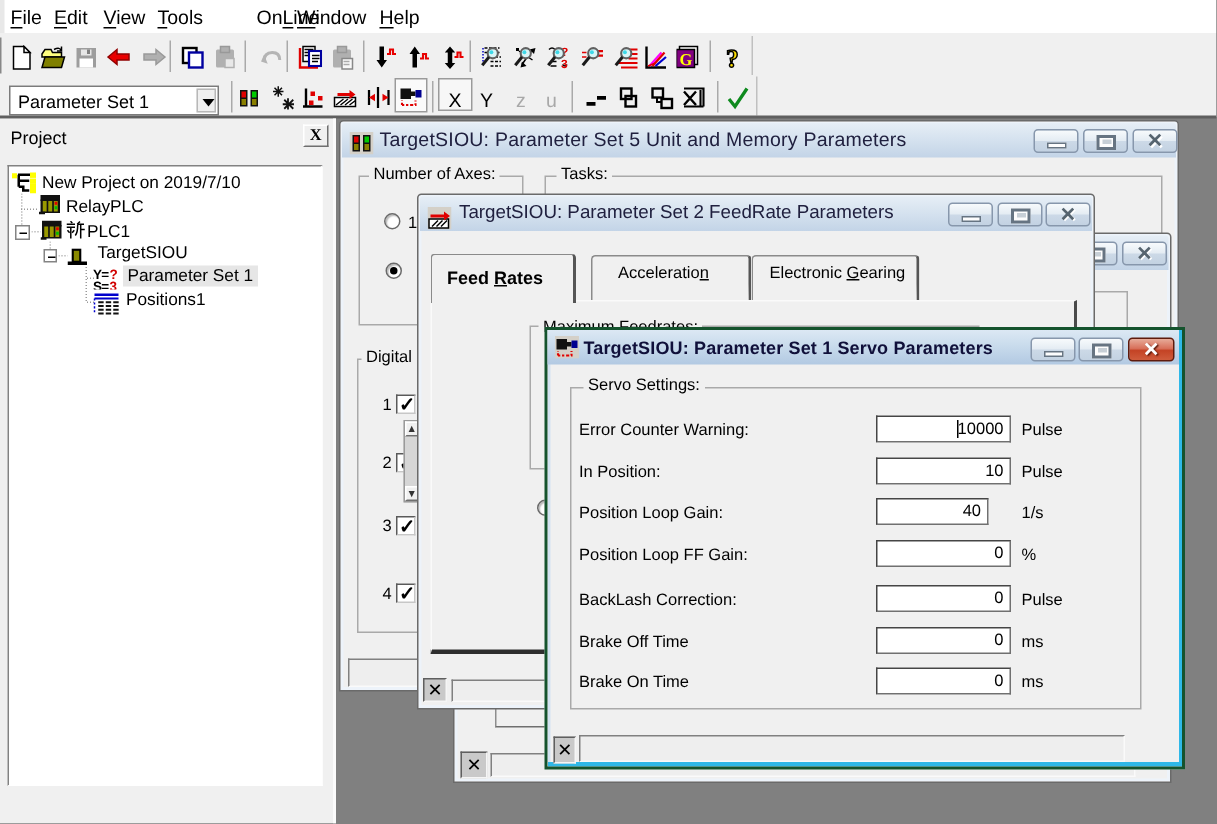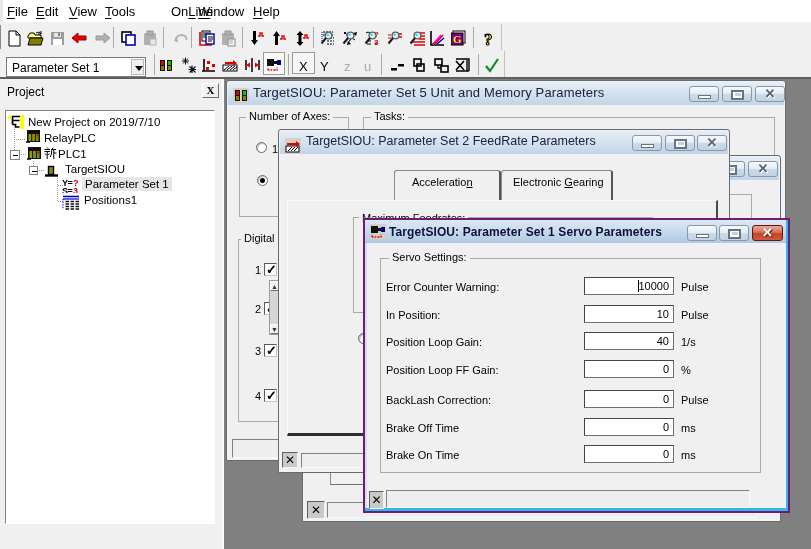--- a/index.html
+++ b/index.html
@@ -513,39 +513,42 @@
       </div>
     <div class="wbtn" style="left:385px;">
         <div class="g-max"></div>
       </div>
     <div class="wbtn" style="left:417px;">
         <div class="g-x">✕</div>
       </div>
   </div>
   <div class="content" style="left:1px; top:24px; right:1px; bottom:1px; overflow:hidden;">
 
+    <div class="tab" style="left:7px; top:15px; width:97px; height:33px; font-weight:bold; font-size:12px; z-index:2; background:#f0f0f0; text-align:left;">
+        <div style="margin-top:8px; margin-left:10px;">Feed <u>R</u>ates</div>
+      </div>
     <div class="tab" style="left:114px; top:16px; width:107px; height:31px; text-align:left;">
         <div style="margin-top:5px; margin-left:17px;">Acceleratio<u>n</u></div>
       </div>
     <div class="tab" style="left:221px; top:16px; width:112px; height:31px; text-align:left;">
         <div style="margin-top:5px; margin-left:11px;">Electronic <u>G</u>earing</div>
       </div>
 
     <div style="position:absolute; left:7px; top:46px; width:431px; height:236px; background:#f0f0f0; border:solid; border-width:1px 2px 3px 1px; border-color:#fafafa #4a4a4a #2e2e2e #fafafa; z-index:1;"></div>
 
     <div class="group" style="left:73px; top:63px; width:300px; height:96px; z-index:2;"></div>
     <div class="glabel" style="left:79px; top:58px; z-index:3;">Maximum Feedrates:</div>
     <div class="radio" style="left:78px; top:179px; z-index:2;"></div>
 
     <div class="xbtn" style="left:2px; top:298px; width:16px; height:16px; line-height:14px; z-index:2;">✕</div>
     <div class="sfield" style="left:21px; top:299px; width:418px; height:15px; z-index:2;"></div>
   </div>
 </div>
 
-<div id="w3" class="win" style="z-index:40; left:363px; top:218px; width:427px; height:295px; border:2px solid #701a75; box-shadow:inset -2px -3px 0 #2fb8e8, inset 2px 0 0 #d3e2f1;">
+<div id="w3" class="win" style="z-index:40; left:363px; top:218px; width:427px; height:295px; border:2px solid #14532d; box-shadow:inset -2px -3px 0 #2fb8e8, inset 2px 0 0 #d3e2f1;">
   <div class="titlebar act" style="left:0; right:2px; top:0; height:23px; border-radius:0;">
     <div class="wicon"><svg width="16" height="15">
           <rect x="0" y="0" width="16" height="15" fill="#d4d0c8"></rect>
           <rect x="1" y="2" width="7px" height="7" fill="#111"></rect>
           <rect x="8" y="4" width="3" height="3" fill="#111"></rect>
           <rect x="11" y="3" width="4" height="5" fill="#000090"></rect>
           <path d="M2 13 h6 M2 13 v-3 M8 13 h3 v-3" stroke="#e00000" stroke-width="1.4" stroke-dasharray="1.5 1.2" fill="none"></path>
         </svg></div>
     <div class="ttext" style="left:24px; top:5px; color:#10103a; font-weight:bold; font-size:12px; letter-spacing:0.1px;">TargetSIOU: Parameter Set 1 Servo Parameters</div>
     <div class="wbtn" style="left:322px; top:5px;">
@@ -564,21 +567,21 @@
 
     <div class="flabel" style="left:21px; top:38px;">Error Counter Warning:</div>
     <div class="field" style="left:219px; top:34px; width:90px; height:18px;"><span style="border-left:1px solid #000; margin-right:-1px;">​</span>10000</div>
     <div class="unit" style="left:316px; top:38px;">Pulse</div>
 
     <div class="flabel" style="left:21px; top:66px;">In Position:</div>
     <div class="field" style="left:219px; top:62px; width:90px; height:18px;">10</div>
     <div class="unit" style="left:316px; top:66px;">Pulse</div>
 
     <div class="flabel" style="left:21px; top:93px;">Position Loop Gain:</div>
-    <div class="field" style="left:219px; top:89px; width:90px; height:18px;">40</div>
+    <div class="field" style="left:219px; top:89px; width:75px; height:18px;">40</div>
     <div class="unit" style="left:316px; top:93px;">1/s</div>
 
     <div class="flabel" style="left:21px; top:121px;">Position Loop FF Gain:</div>
     <div class="field" style="left:219px; top:117px; width:90px; height:18px;">0</div>
     <div class="unit" style="left:316px; top:121px;">%</div>
 
     <div class="flabel" style="left:21px; top:151px;">BackLash Correction:</div>
     <div class="field" style="left:219px; top:147px; width:90px; height:18px;">0</div>
     <div class="unit" style="left:316px; top:151px;">Pulse</div>
 

